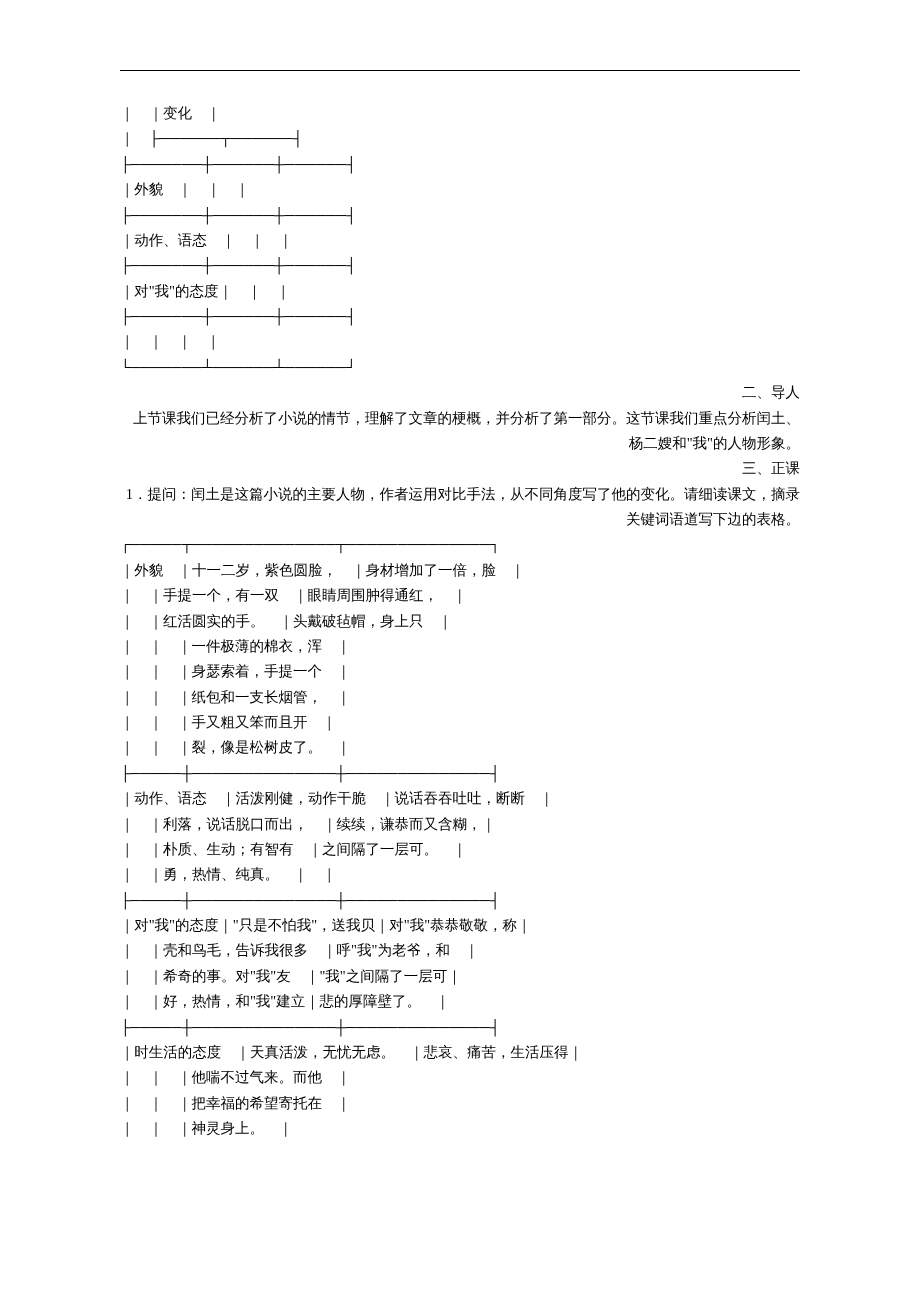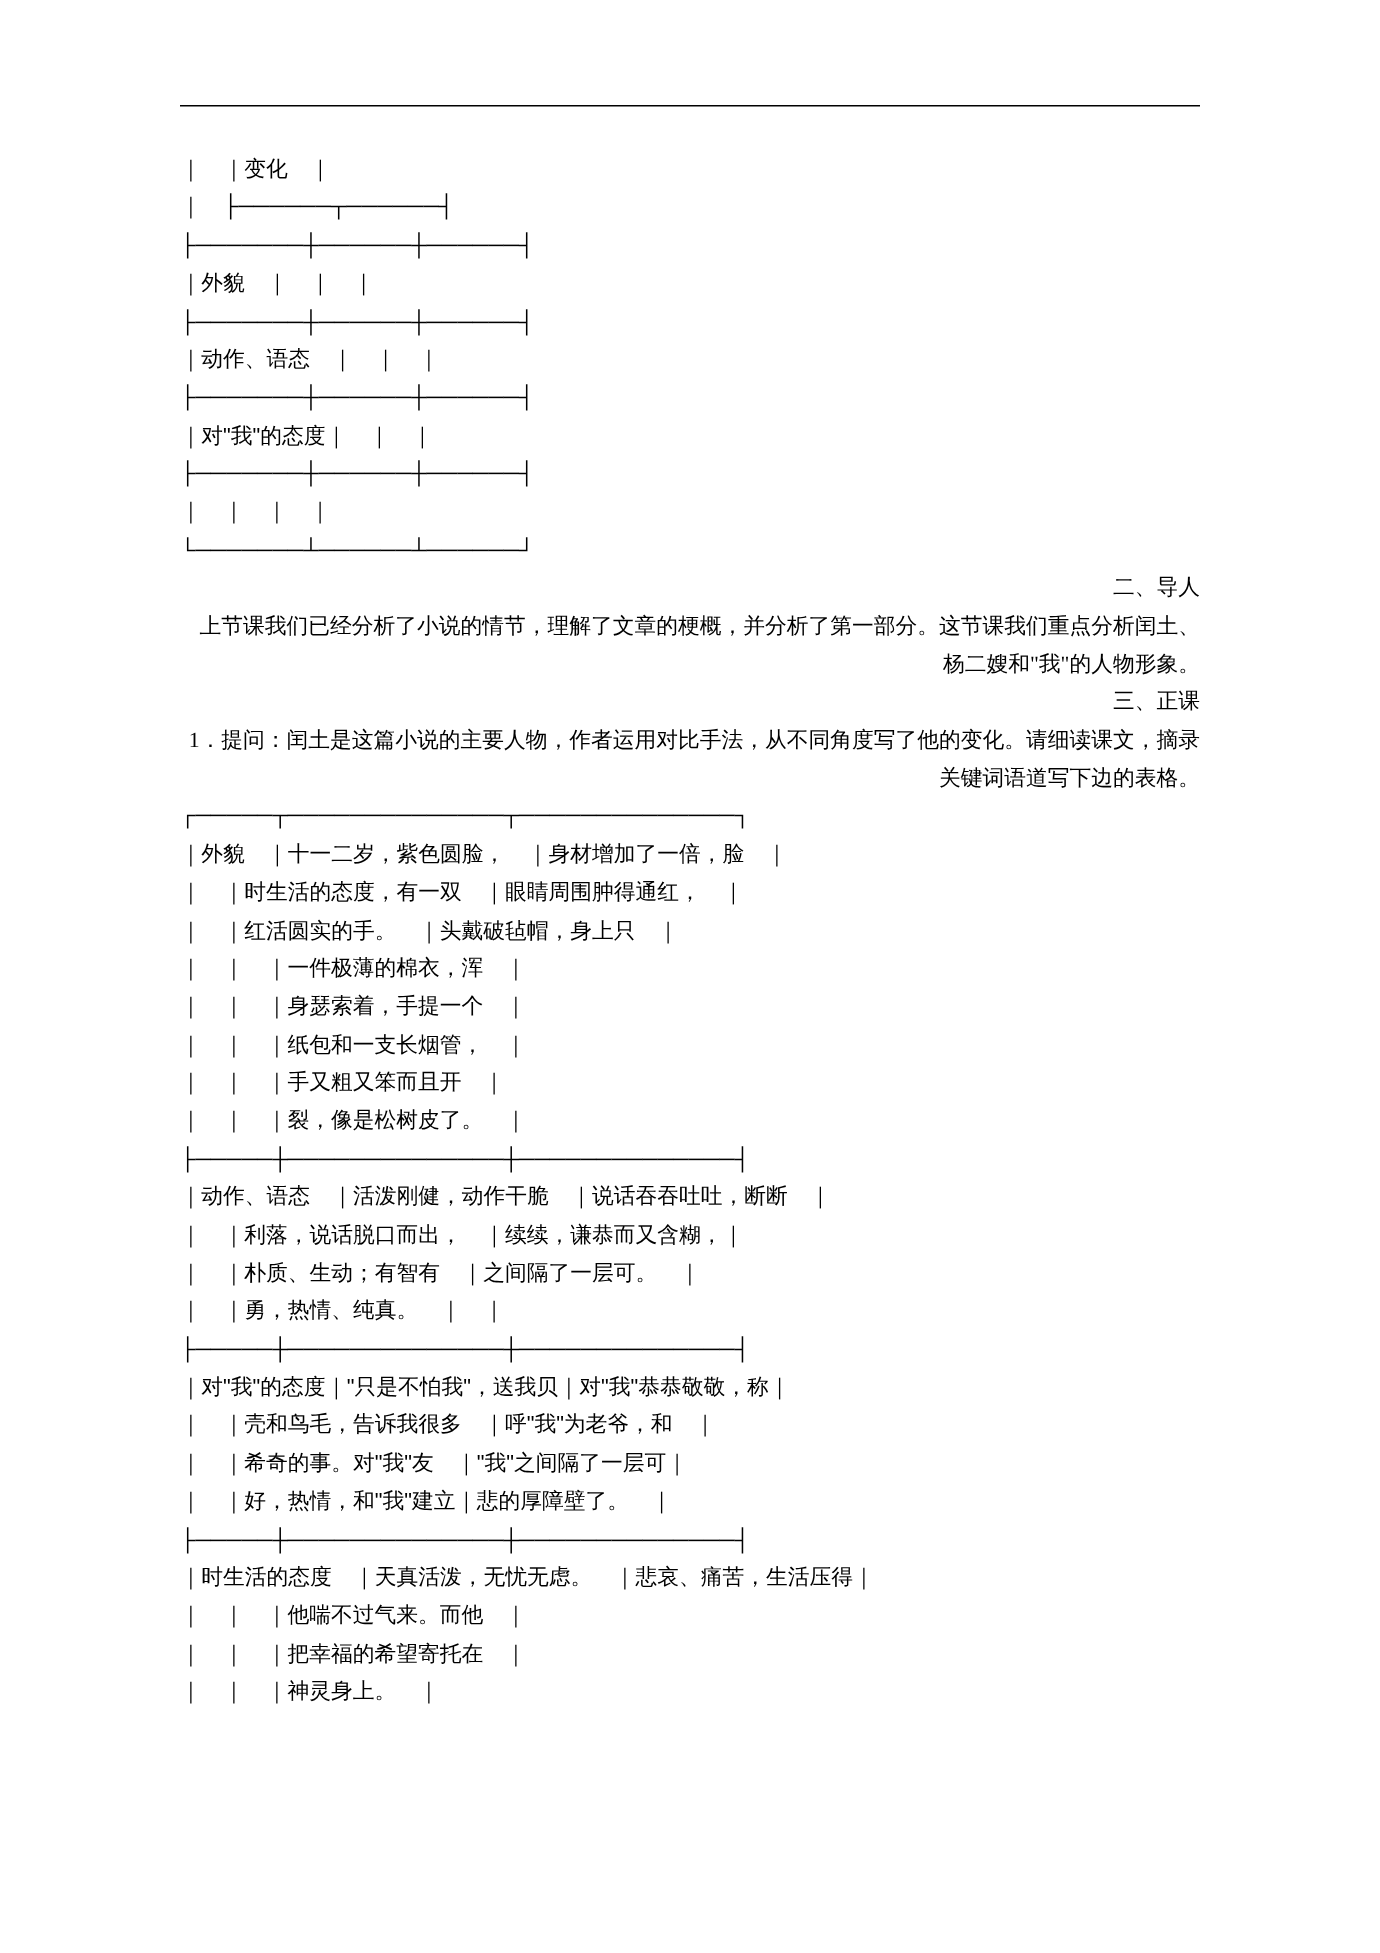--- a/index.html
+++ b/index.html
@@ -14,21 +14,21 @@
   }
   .page {
     padding: 60px 120px 40px 120px;
   }
   .rule {
     border-top: 1.5px solid #000;
     margin: 10px 0 30px 0;
   }
   .line {
     white-space: pre;
-    font-family: Liberation Sans, sans-serif;
+    font-family: Liberation Serif, serif;
   }
   .para {
     text-align: right;
   }
 </style>
 </head>
 <body>
 
 <div class="page">
 
@@ -46,21 +46,21 @@
   <div class="line">｜　｜　｜　｜</div>
   <div class="line">└───────┴──────┴──────┘</div>
 
   <div class="para">二、导人</div>
   <div class="para">上节课我们已经分析了小说的情节，理解了文章的梗概，并分析了第一部分。这节课我们重点分析闰土、杨二嫂和"我"的人物形象。</div>
   <div class="para">三、正课</div>
   <div class="para">1．提问：闰土是这篇小说的主要人物，作者运用对比手法，从不同角度写了他的变化。请细读课文，摘录关键词语道写下边的表格。</div>
 
   <div class="line">┌─────┬──────────────┬──────────────┐</div>
   <div class="line">｜外貌　｜十一二岁，紫色圆脸，　｜身材增加了一倍，脸　｜</div>
-  <div class="line">｜　｜时生活的态度，有一双　｜眼睛周围肿得通红，　｜</div>
+  <div class="line">｜　｜手提一个，有一双　｜眼睛周围肿得通红，　｜</div>
   <div class="line">｜　｜红活圆实的手。　｜头戴破毡帽，身上只　｜</div>
   <div class="line">｜　｜　｜一件极薄的棉衣，浑　｜</div>
   <div class="line">｜　｜　｜身瑟索着，手提一个　｜</div>
   <div class="line">｜　｜　｜纸包和一支长烟管，　｜</div>
   <div class="line">｜　｜　｜手又粗又笨而且开　｜</div>
   <div class="line">｜　｜　｜裂，像是松树皮了。　｜</div>
   <div class="line">├─────┼──────────────┼──────────────┤</div>
   <div class="line">｜动作、语态　｜活泼刚健，动作干脆　｜说话吞吞吐吐，断断　｜</div>
   <div class="line">｜　｜利落，说话脱口而出，　｜续续，谦恭而又含糊，｜</div>
   <div class="line">｜　｜朴质、生动；有智有　｜之间隔了一层可。　｜</div>

